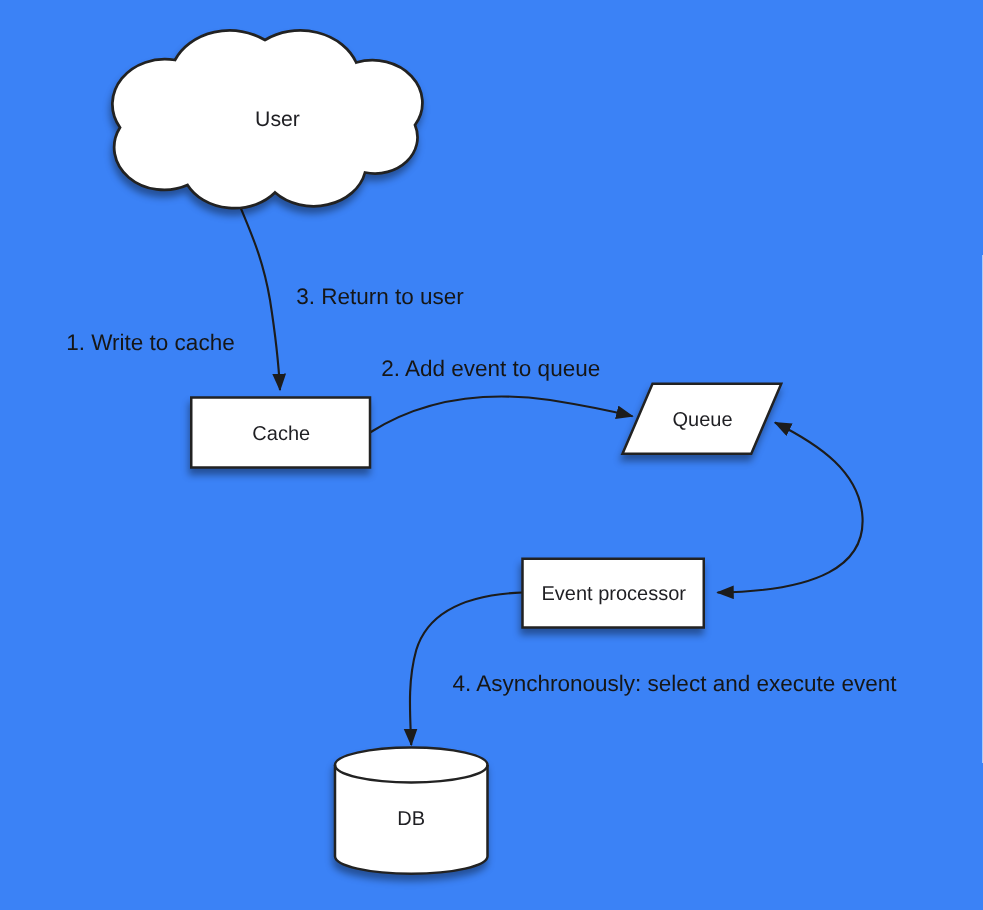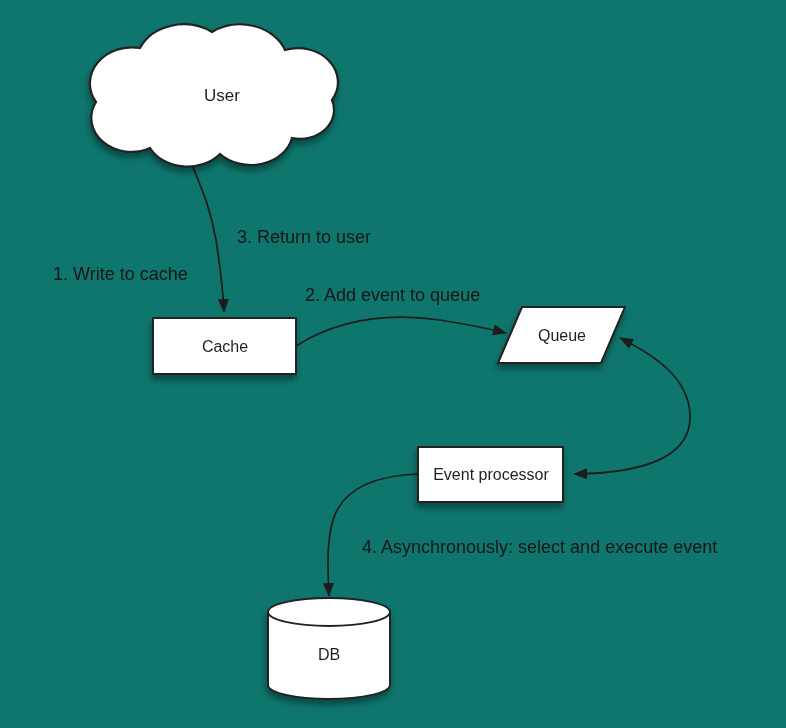--- a/index.html
+++ b/index.html
@@ -4,21 +4,21 @@
 <style>
   html, body {
     margin: 0;
     padding: 0;
     background: #ffffff;
   }
   .canvas {
     position: relative;
     width: 786px;
     height: 728px;
-    background: #0f766e;
+    background: #3b82f6;
     overflow: hidden;
     font-family: "Liberation Sans", "DejaVu Sans", sans-serif;
   }
   svg { display: block; }
   .shape {
     fill: #ffffff;
     stroke: #222222;
     stroke-width: 2;
     filter: drop-shadow(-1px 5px 3px rgba(0,0,0,0.38));
   }

